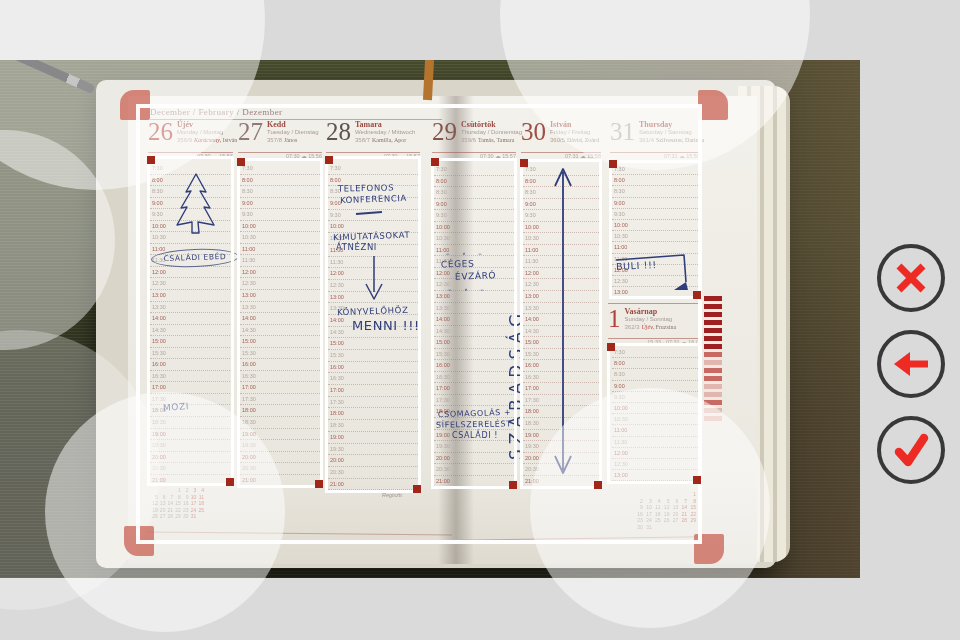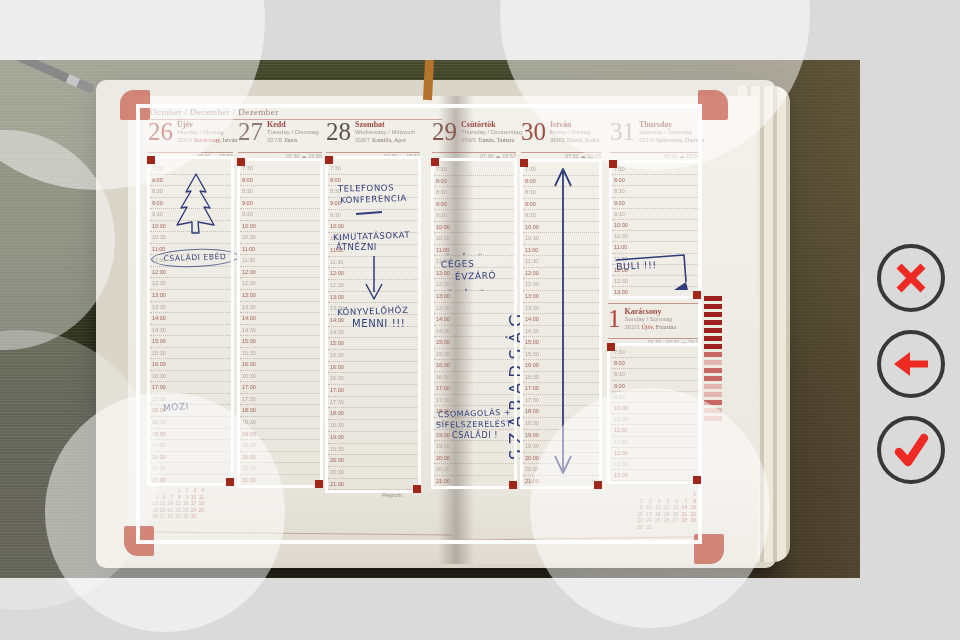--- a/index.html
+++ b/index.html
@@ -77,42 +77,42 @@
   <div id="photo" class="abs">
     <div id="pen" class="abs"></div>
     <div id="book" class="abs"></div>
     <div id="stack" class="abs"></div>
     <div id="pageL" class="abs"></div>
     <div id="pageR" class="abs"></div>
     <div id="spine" class="abs"></div>
     <div id="ribbon" class="abs"></div>
   </div>
 
-  <div id="monthline" class="abs serif">October / December / Dezember</div>
+  <div id="monthline" class="abs serif">December / February / Dezember</div>
 
   <div class="abs dhead" style="left:148px;width:85px;">
     <span class="dnum c26">26</span>
     <span class="dcol">
         <span class="dname">Újév</span>
       <span class="dintl">Monday / Montag</span>
       <span class="drow"><i class="dord">356/9</i><b class="dred">Karácsony,</b><i class="dnd"> István</i></span>
       </span>
   </div>
   <div class="abs dhead" style="left:238px;width:84px;">
     <span class="dnum c27">27</span>
     <span class="dcol">
         <span class="dname">Kedd</span>
       <span class="dintl">Tuesday / Dienstag</span>
       <span class="drow"><i class="dord">357/8</i><i class="dnd">János</i></span>
       </span>
   </div>
   <div class="abs dhead" style="left:326px;width:94px;">
     <span class="dnum c28">28</span>
     <span class="dcol">
-        <span class="dname">Szombat</span>
+        <span class="dname">Tamara</span>
       <span class="dintl">Wednesday / Mittwoch</span>
       <span class="drow"><i class="dord">358/7</i><i class="dnd">Kamilla, Apor</i></span>
       </span>
   </div>
   <div class="abs dhead" style="left:432px;width:84px;">
     <span class="dnum c29">29</span>
     <span class="dcol">
         <span class="dname">Csütörtök</span>
       <span class="dintl">Thursday / Donnerstag</span>
       <span class="drow"><i class="dord">359/6</i><i class="dnd">Tamás, Tamara</i></span>
@@ -317,21 +317,21 @@
       <div class="trow hr" style="height: 11.2px;">11:00</div>
       <div class="trow" style="height: 11.2px;">11:30</div>
       <div class="trow hr" style="height: 11.2px;">12:00</div>
       <div class="trow" style="height: 11.2px;">12:30</div>
       <div class="trow hr" style="height: 11.2px;">13:00</div>
     </div>
 
   <div class="abs dhead" style="left:608px;top:303px;width:94px;border-top:1px solid rgba(160,80,70,.55);">
     <span class="dnum c01">1</span>
     <span class="dcol">
-        <span class="dname">Karácsony</span>
+        <span class="dname">Vasárnap</span>
       <span class="dintl">Sunday / Sonntag</span>
       <span class="drow"><i class="dord">362/3</i><b class="dred">Újév,</b><i class="dnd"> Fruzsina</i></span>
       </span>
   </div>
   <div class="abs dmeta" style="left:608px;top:339px;width:94px;">15:33 · 07:31 ☁ 16:00</div>
 
   <div id="tabs" class="abs">
       <div class="tab t-dark"></div>
       <div class="tab t-dark"></div>
       <div class="tab t-dark"></div>
@@ -443,21 +443,21 @@
 
   <div class="abs ink hw" style="left:338px;top:183px;font-size:8.5px;transform:rotate(-1deg);">TELEFONOS</div>
   <div class="abs ink hw" style="left:340px;top:194px;font-size:8.5px;transform:rotate(-2deg);">KONFERENCIA</div>
   <div class="abs" style="left:356px;top:212px;width:26px;height:2px;background:#2f3d7a;transform:rotate(-4deg);"></div>
   <div class="abs ink hw" style="left:333px;top:231px;font-size:8.5px;transform:rotate(-2deg);">KIMUTATÁSOKAT</div>
   <div class="abs ink hw" style="left:336px;top:242px;font-size:8.5px;">ÁTNÉZNI</div>
   <svg class="abs" style="left:362px;top:256px;" width="24" height="46" viewBox="0 0 24 46">
     <path d="M12 0 L12 36 M4 28 L12 43 L20 28" fill="none" stroke="#2f3d7a" stroke-width="1.5" stroke-linejoin="round"></path>
   </svg>
   <div class="abs ink hw" style="left:337px;top:306px;font-size:8.5px;transform:rotate(-2deg);">KÖNYVELŐHÖZ</div>
-  <div class="abs ink hw" style="left:352px;top:318px;font-size:10px;">MENNI !!!</div>
+  <div class="abs ink hw" style="left:352px;top:318px;font-size:13px;">MENNI !!!</div>
 
   <div class="abs ink hw" style="left:446px;top:250px;font-size:7px;letter-spacing:5px;">–  ∘  –</div>
   <div class="abs ink hw" style="left:441px;top:259px;font-size:9px;transform:rotate(-2deg);">CÉGES</div>
   <div class="abs ink hw" style="left:455px;top:271px;font-size:9px;transform:rotate(-2deg);">ÉVZÁRÓ</div>
   <div class="abs ink hw" style="left:448px;top:286px;font-size:7px;letter-spacing:5px;">–  ∘  –</div>
   <div class="abs ink hw" style="left:438px;top:409px;font-size:8px;transform:rotate(-2deg);">CSOMAGOLÁS +</div>
   <div class="abs ink hw" style="left:436px;top:420px;font-size:8px;transform:rotate(-1deg);">SÍFELSZERELÉST</div>
   <div class="abs ink hw" style="left:452px;top:431px;font-size:8px;">CSALÁDI !</div>
 
   <div id="szabadsag" class="abs ink">SZABADSÁG</div>

